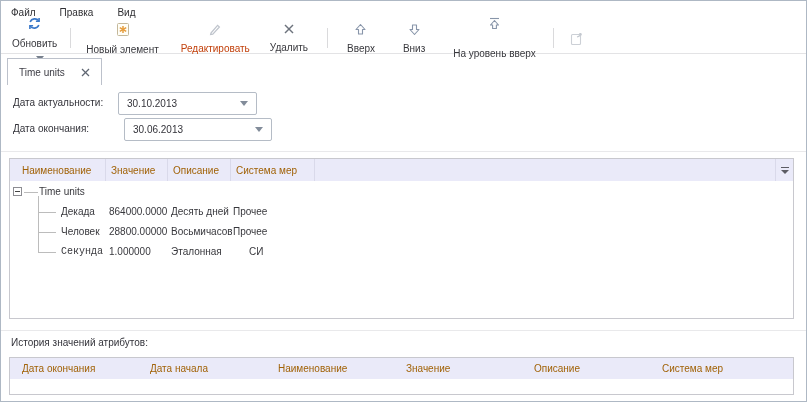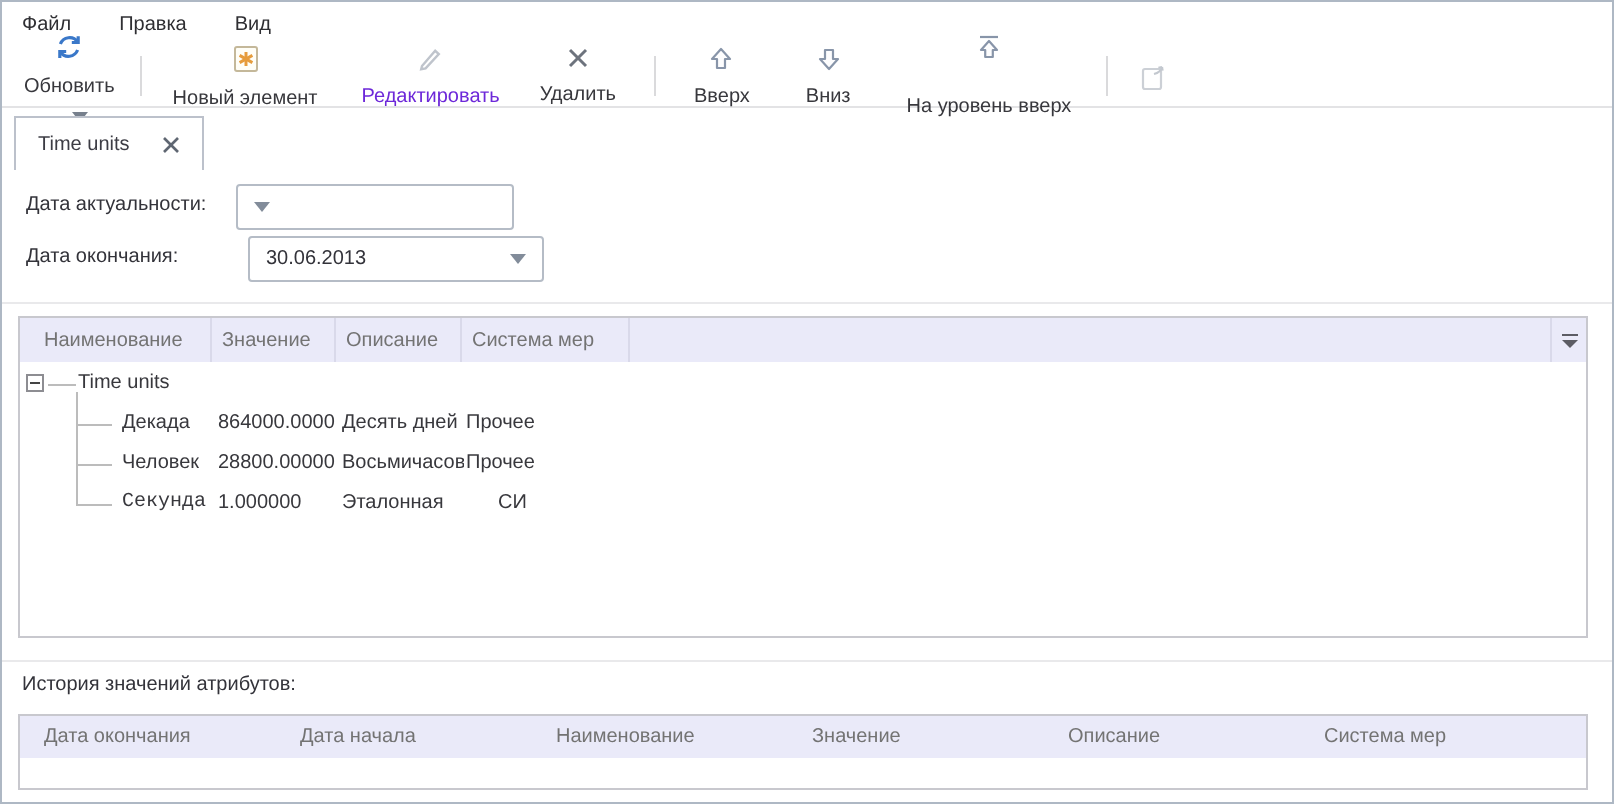--- a/index.html
+++ b/index.html
@@ -8,37 +8,37 @@
     border:1px solid #aeb8c4; background:#fff; overflow:hidden;
     font-family:"Liberation Sans", sans-serif; font-size:10px; color:#38383d;
   }
   
   .menubar{position:absolute;left:0;top:0;right:0;height:22px;display:flex;align-items:center;padding-left:10px;box-sizing:border-box;background:#fff;}
   .menu-item{padding:3px 0;margin-right:24px;color:#2f2f33;cursor:default;}
   
   .toolbar{position:absolute;left:0;top:22px;right:0;height:31px;display:flex;align-items:center;padding-left:4px;box-sizing:border-box;background:#fff;border-bottom:1px solid #e3e3e5;}
   .tbtn{display:inline-flex;align-items:center;gap:7px;padding:3px 7px;border-radius:2px;white-space:nowrap;cursor:default;flex-direction:column;}
   .tbtn .lbl{color:#38383d;}
-  .tbtn.disabled .lbl{color:#6d28d9;}
+  .tbtn.disabled .lbl{color:#c2410c;}
   .caret{width:0;height:0;border-left:4px solid transparent;border-right:4px solid transparent;border-top:5px solid #77808d;margin-left:10px;}
   .tsep{width:1px;height:20px;background:#dadadc;margin:0 6px;flex:0 0 auto;}
   .iconbtn{display:inline-flex;align-items:center;justify-content:center;width:26px;height:22px;border-radius:2px;}
   
   .tab{position:absolute;left:6px;top:57px;height:27px;display:flex;align-items:center;gap:16px;padding:0 11px;box-sizing:border-box;border:1px solid #bcc1cb;border-bottom:none;background:#fff;color:#3c3c44;}
   .tab-close{display:inline-flex;align-items:center;margin-top:1px;cursor:default;}
   
   .f-label{position:absolute;color:#33333a;}
   .combo{position:absolute;height:23px;box-sizing:border-box;border:1px solid #b5bcc6;border-radius:2px;display:flex;align-items:center;padding:0 8px;background:#fff;}
   .combo .val{flex:1;color:#33333a;}
   .combo .ccaret{width:0;height:0;border-left:4px solid transparent;border-right:4px solid transparent;border-top:5px solid #828c9a;}
   .hsep{position:absolute;left:0;right:0;height:1px;background:#e9e9eb;}
   
   .panel{position:absolute;box-sizing:border-box;border:1px solid #c8c8ce;background:#fff;}
   .thead{display:flex;background:#eaeaf9;height:22px;align-items:stretch;}
-  .hcell{box-sizing:border-box;display:flex;align-items:center;padding-left:5px;color:#737373;border-right:1px solid #d9d9ea;overflow:hidden;white-space:nowrap;}
+  .hcell{box-sizing:border-box;display:flex;align-items:center;padding-left:5px;color:#a16207;border-right:1px solid #d9d9ea;overflow:hidden;white-space:nowrap;}
   .hcell.nosep{border-right:none;}
   .hfill{flex:1;border-right:1px solid #d9d9ea;}
   .chooser{width:17px;display:flex;align-items:center;justify-content:center;background:#eaeaf9;}
   .chooser .bar{position:relative;width:8px;height:7px;}
   .chooser .bar i{position:absolute;left:0;top:0;width:8px;height:1px;background:#5c5c64;}
   .chooser .bar b{position:absolute;left:0;top:3px;width:0;height:0;border-left:4px solid transparent;border-right:4px solid transparent;border-top:4px solid #5c5c64;}
   
   .tbody{position:relative;height:137px;overflow:hidden;}
   .trow{position:absolute;left:0;right:0;height:20px;line-height:20px;white-space:nowrap;}
   .tcell{position:absolute;top:0;height:20px;overflow:hidden;white-space:nowrap;}
@@ -151,20 +151,21 @@
     <span class="tab-close">
       <svg width="9" height="9" viewBox="0 0 9 9" stroke="#5f6672" stroke-width="1.3">
         <path d="M1 1 L8 8"></path>
           <path d="M8 1 L1 8"></path>
       </svg>
     </span>
   </div>
 
   <div class="f-label" style="left:12px;top:96px;">Дата актуальности:</div>
   <div class="combo" style="left:117px;top:91px;width:139px;">
+    <span class="val">30.10.2013</span>
     <span class="ccaret"></span>
   </div>
   <div class="f-label" style="left:12px;top:122px;">Дата окончания:</div>
   <div class="combo" style="left:123px;top:117px;width:148px;">
     <span class="val">30.06.2013</span>
     <span class="ccaret"></span>
   </div>
 
   <div class="hsep" style="top:150px;"></div>
 

